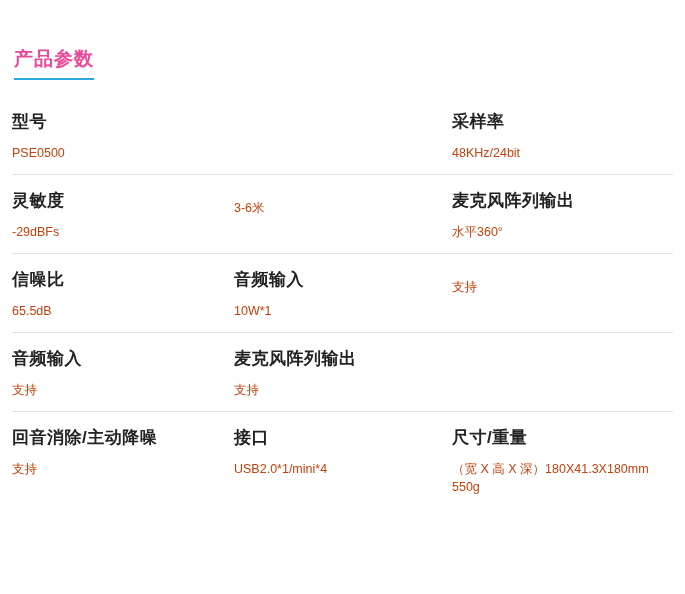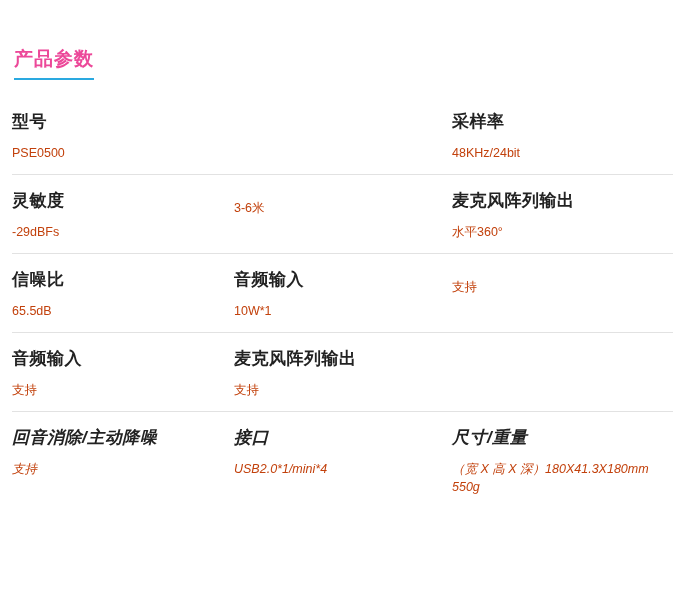--- a/index.html
+++ b/index.html
@@ -43,21 +43,20 @@
     border-bottom: 1px solid #e2e2e2;
     padding-bottom: 12px;
     margin-bottom: 0;
     padding-top: 14px;
   }
   .spec-row:first-child {
     padding-top: 4px;
   }
   .spec-row.last {
     border-bottom: none;
-    font-style: italic;
   }
   .spec-cell {
     box-sizing: border-box;
     padding-right: 10px;
   }
   .spec-cell.c1 { width: 222px; }
   .spec-cell.c2 { width: 218px; }
   .spec-cell.c3 { width: 221px; }
 
   .spec-label {

